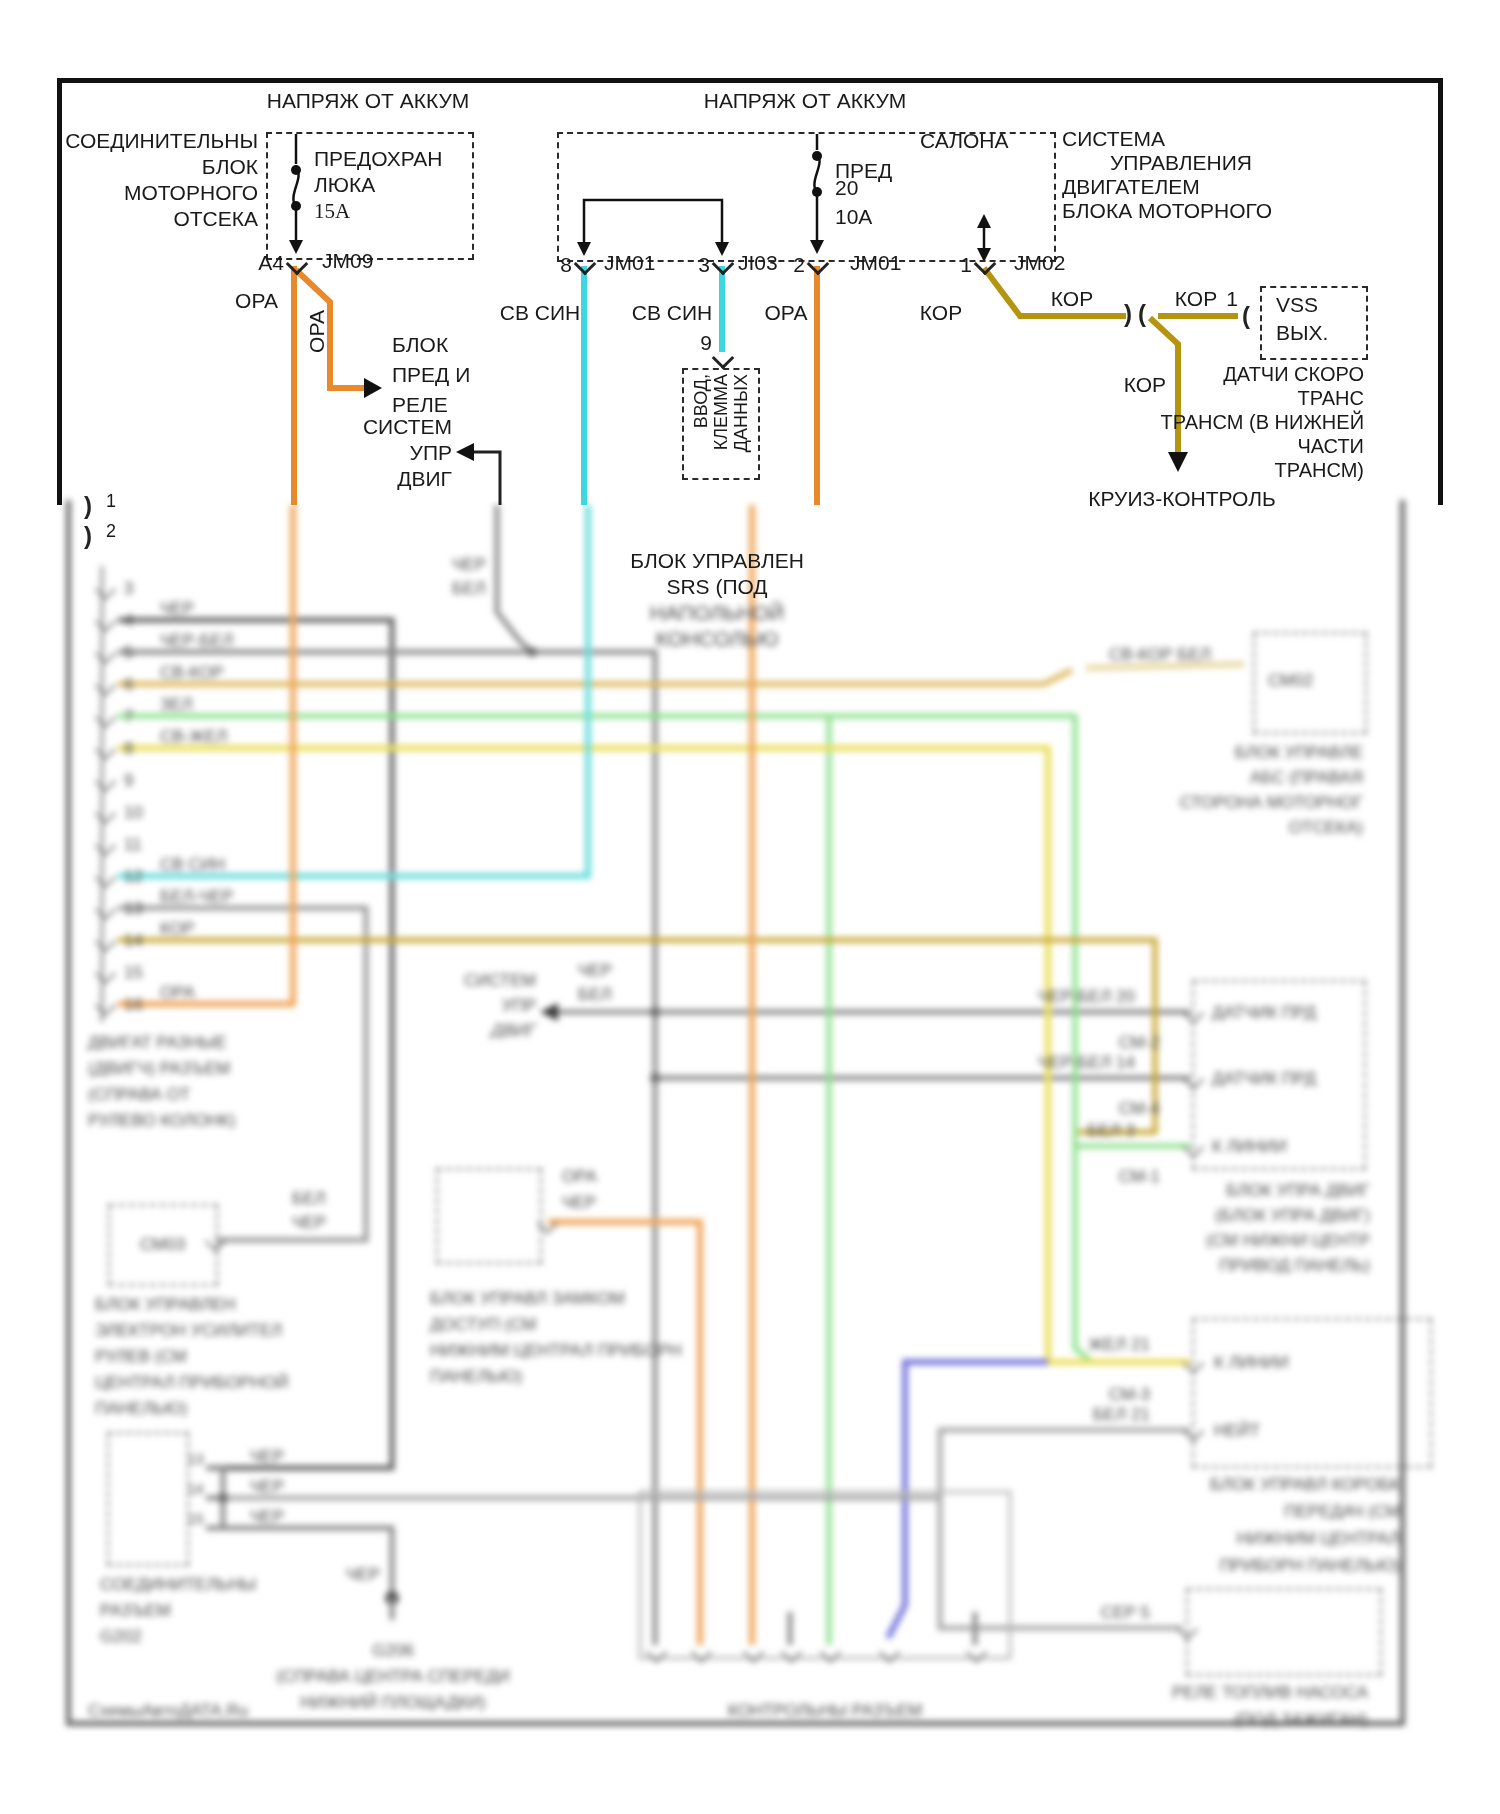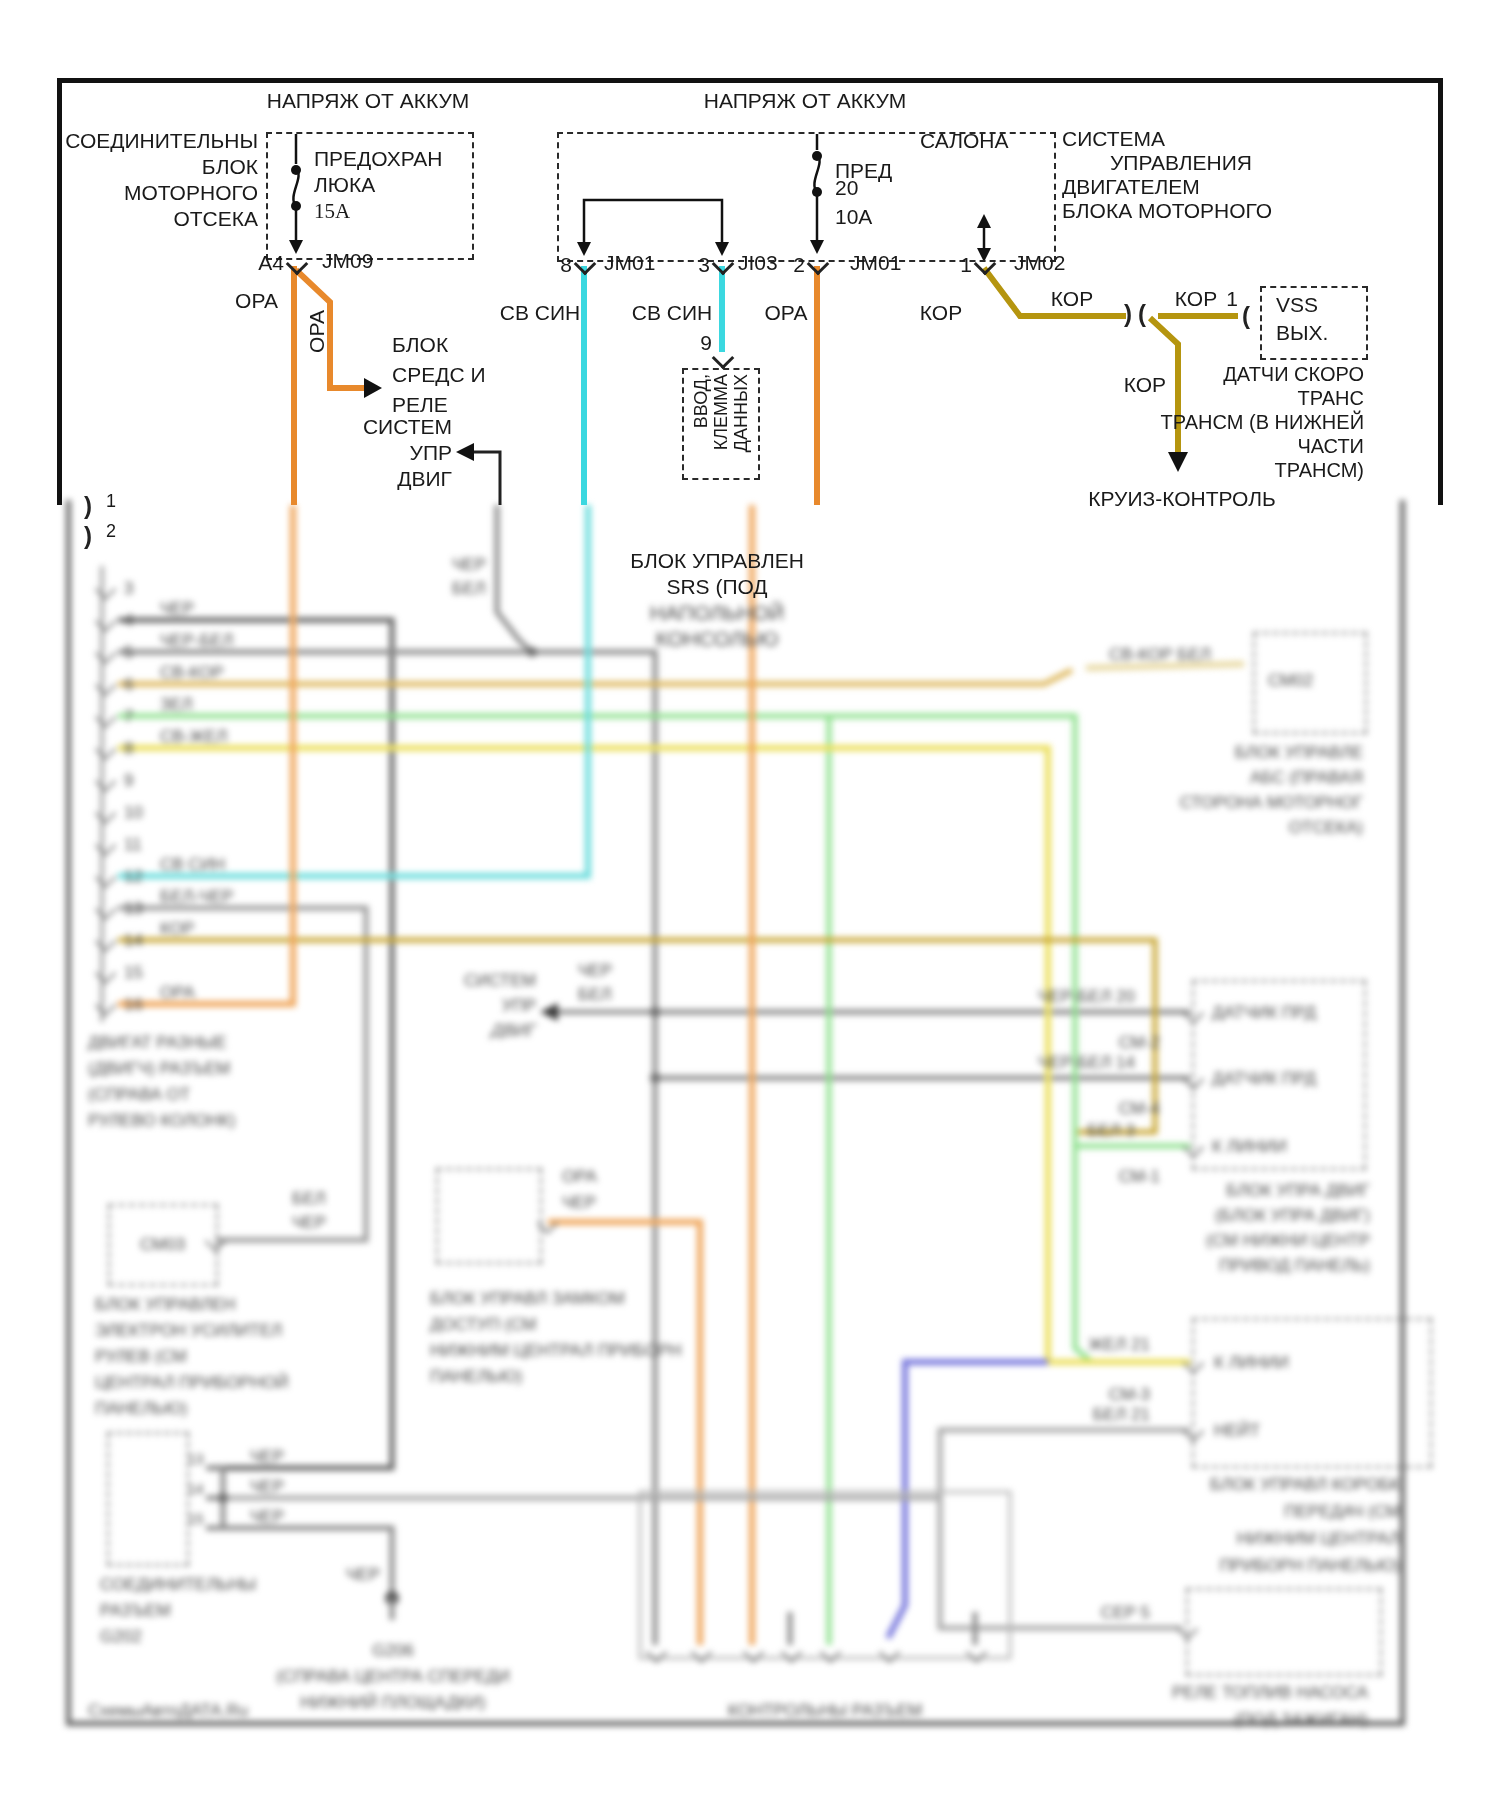--- a/index.html
+++ b/index.html
@@ -292,21 +292,21 @@
   <span class="lb rt" style="left:258px;top:206px;">ОТСЕКА</span>
   <span class="lb" style="left:314px;top:146px;">ПРЕДОХРАН</span>
   <span class="lb" style="left:314px;top:172px;">ЛЮКА</span>
   <span class="lb" style="left:314px;top:198px;font-family:Liberation Serif, serif;">15А</span>
   <span class="pin" style="left:289px;top:256px;"></span>
   <span class="lb rt" style="left:284px;top:250px;">A4</span>
   <span class="lb" style="left:322px;top:248px;">JM09</span>
   <span class="lb rt" style="left:278px;top:288px;">ОРА</span>
   <span class="lb" style="left:304px;top:310px;writing-mode:vertical-rl;transform:rotate(180deg);">ОРА</span>
   <span class="lb" style="left:392px;top:332px;">БЛОК</span>
-  <span class="lb" style="left:392px;top:362px;">СРЕДС И</span>
+  <span class="lb" style="left:392px;top:362px;">ПРЕД И</span>
   <span class="lb" style="left:392px;top:392px;">РЕЛЕ</span>
 
   <span class="lb ctr" style="left:805px;top:88px;">НАПРЯЖ ОТ АККУМ</span>
   <div class="dash" style="left:557px;top:132px;width:495px;height:126px;"></div>
   <span class="lb" style="left:835px;top:158px;">ПРЕД</span>
   <span class="lb" style="left:835px;top:175px;">20</span>
   <span class="lb" style="left:835px;top:204px;">10А</span>
   <span class="lb" style="left:920px;top:128px;">САЛОНА</span>
 
   <span class="pin" style="left:577px;top:256px;"></span>

